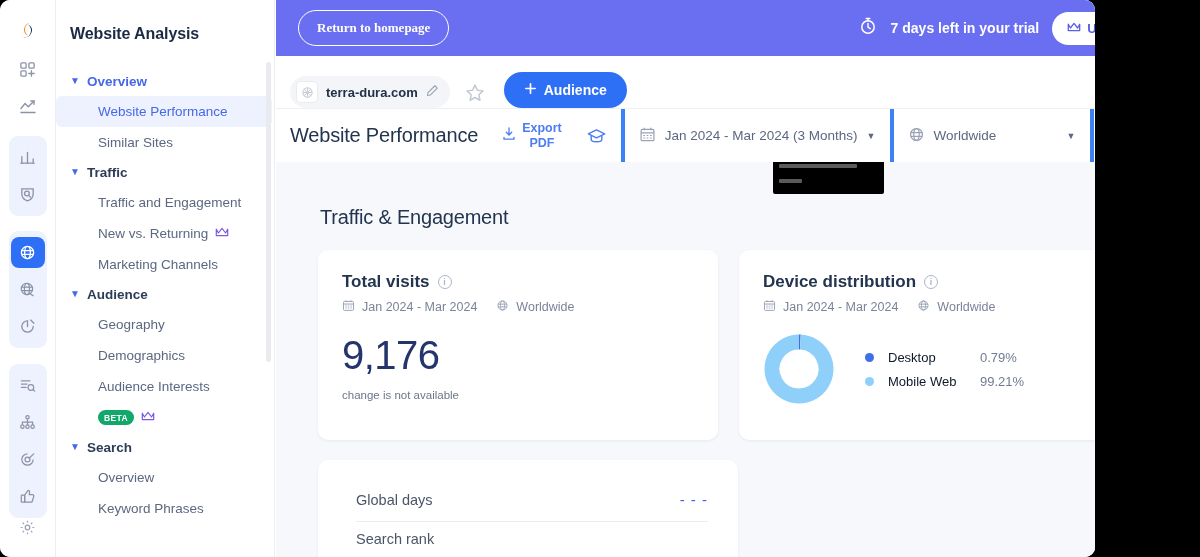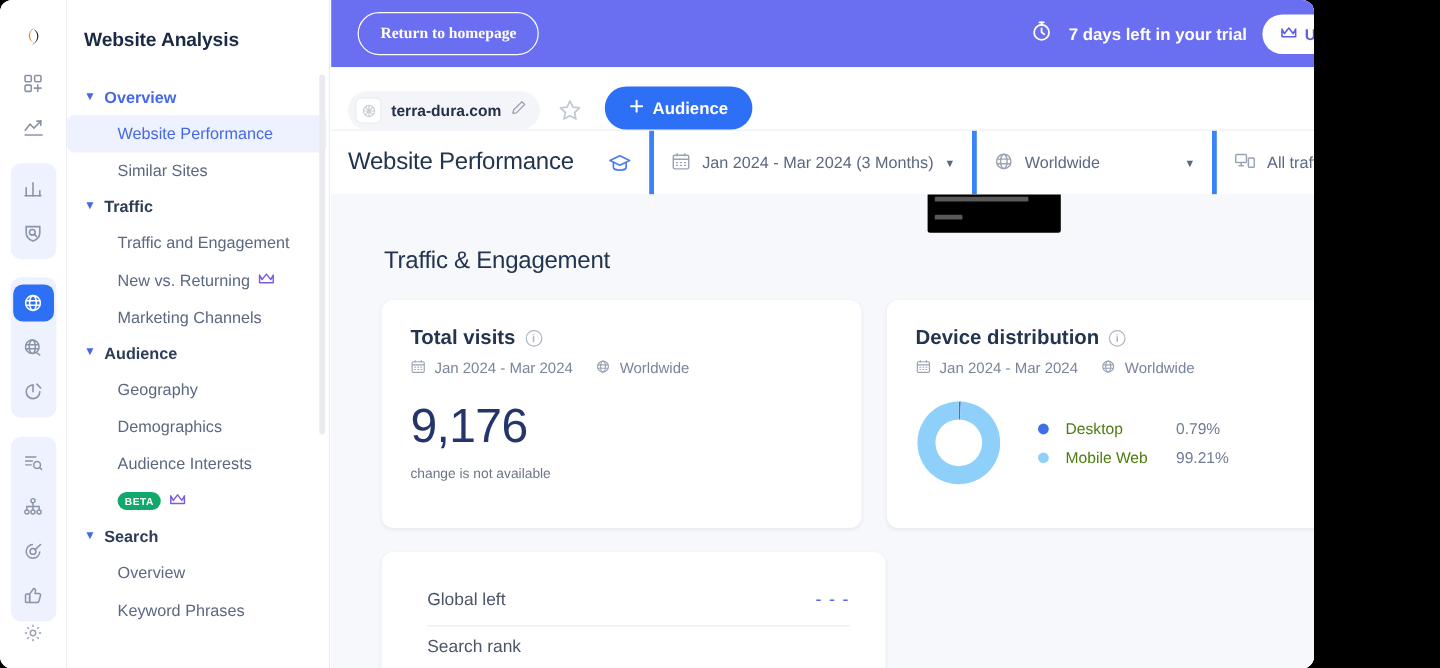--- a/index.html
+++ b/index.html
@@ -212,21 +212,21 @@
   .big-number {
     font-size: 40px; color: #23356b; margin-top: 18px;
     letter-spacing: -0.5px; font-weight: 400;
   }
   .change-note { font-size: 11.5px; color: #6d7689; margin-top: 11px; }
 
   .device-body { display: flex; align-items: center; margin-top: 18px; gap: 30px; }
   .legend { display: flex; flex-direction: column; gap: 9px; }
   .legend-row { display: flex; align-items: center; gap: 14px; font-size: 13px; }
   .legend-dot { width: 9px; height: 9px; border-radius: 50%; }
-  .legend-name { color: #4d7c0f; min-width: 78px; }
+  .legend-name { color: #0f172a; min-width: 78px; }
   .legend-val { color: #707c92; }
 
   .card-rank {
     width: 420px; height: 120px; margin: 20px 0 0 42px;
     padding: 22px 30px 0 38px;
   }
   .rank-row {
     display: flex; align-items: center; justify-content: space-between;
     padding: 9px 0 13px 0;
   }
@@ -468,20 +468,32 @@
       <div class="dots">
         <i></i>
           <i></i>
           <i></i>
       </div>
     </div>
 
     <div class="toolbar">
       <div class="tb-title">Website Performance</div>
 
+      <div class="tb-export">
+        <span>
+          <svg width="14" height="15" viewBox="0 0 14 15" fill="none" stroke="#4d7cf3" stroke-width="1.3" stroke-linecap="round">
+            <path d="M7 1.8v7M4.3 6.3 7 9l2.7-2.7"></path>
+            <path d="M2 11.4v1.8h10v-1.8"></path>
+          </svg>
+        </span>
+        <span class="tb-export-txt">
+          <span>Export</span><br>
+          <span>PDF</span>
+        </span>
+      </div>
 
       <div class="tb-acad">
         <svg width="21" height="19" viewBox="0 0 22 20" fill="none" stroke="#4d7cf3" stroke-width="1.5" stroke-linejoin="round">
           <path d="M11 4 2.4 8.2 11 12.4l8.6-4.2z"></path>
           <path d="M5.4 10v4.2c0 1.3 2.5 2.4 5.6 2.4s5.6-1.1 5.6-2.4V10"></path>
         </svg>
       </div>
 
       <div class="tb-filter">
         <span>
@@ -600,21 +612,21 @@
                   <span class="legend-name">Mobile Web</span>
                   <span class="legend-val">99.21%</span>
                 </div>
               </div>
           </div>
         </div>
       </div>
 
       <div class="card card-rank">
         <div class="rank-row bordered">
-          <span class="rank-label">Global left</span>
+          <span class="rank-label">Global days</span>
           <span class="rank-val">- - -</span>
         </div>
         <div class="rank-row">
           <span class="rank-label">Search rank</span>
         </div>
       </div>
 
     </div>
   </div>
 </div>

